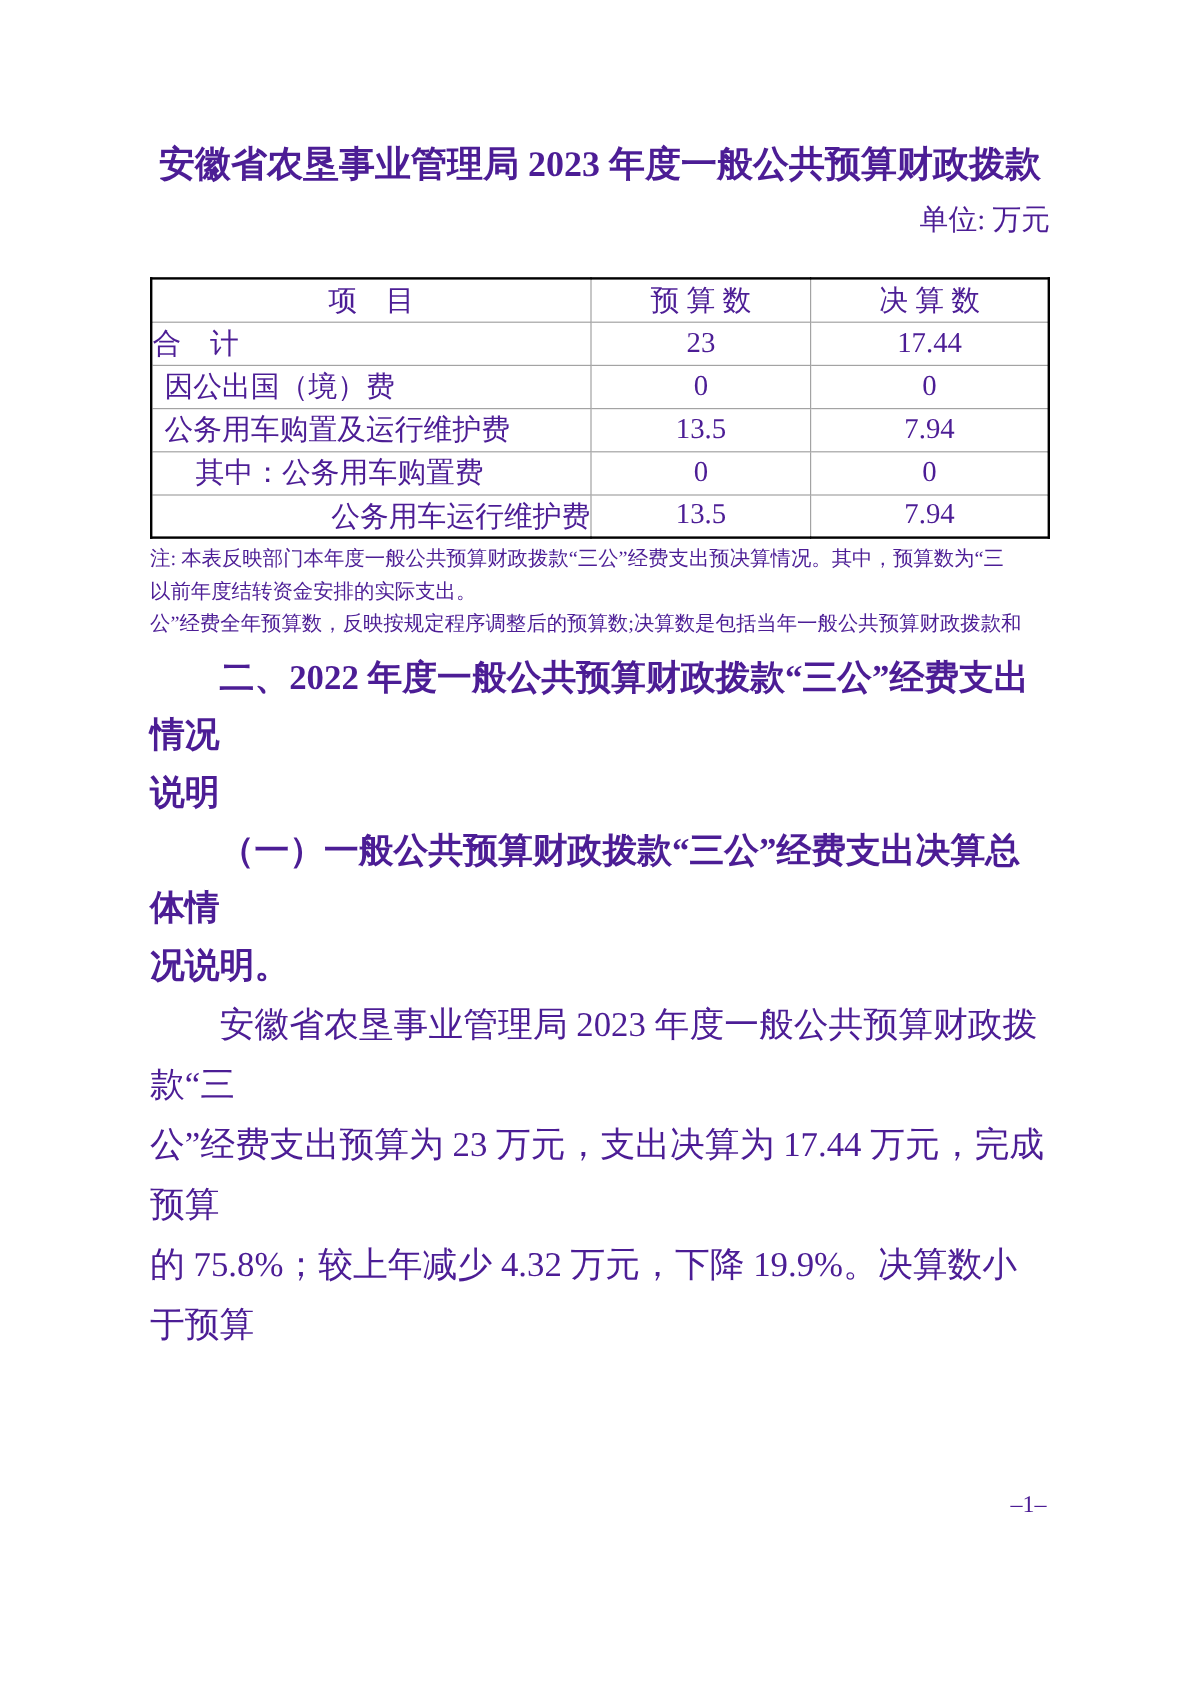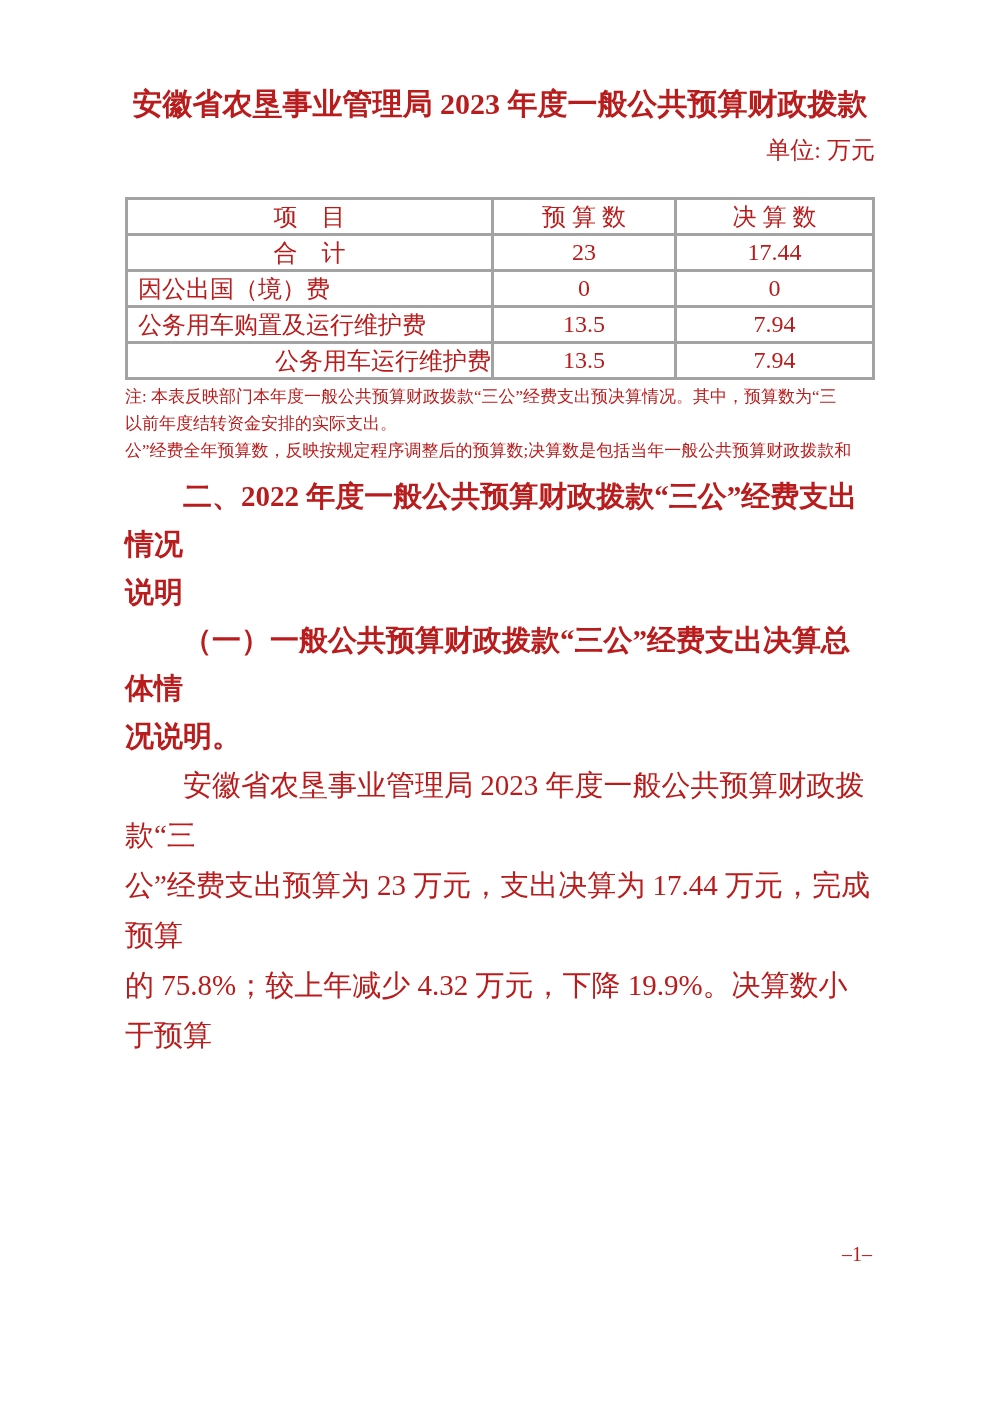--- a/index.html
+++ b/index.html
@@ -2,24 +2,24 @@
 <html><head>
 <meta charset="utf-8">
 <style>
   * { margin: 0; padding: 0; box-sizing: border-box; }
   html, body { background: #e8e8e8; }
   .page {
     width: 1000px;
     height: 1414px;
     margin: 0 auto;
     background: #ffffff;
-    color: #b91c1c;
+    color: #4c1d95;
     position: relative;
     font-family: "Liberation Serif", "DejaVu Serif", serif;
-    padding: 79px 125px 0 125px;
+    padding: 113px 125px 0 125px;
     overflow: hidden;
   }
   .doc-title div {
     font-size: 30px;
     font-weight: bold;
     text-align: center;
     line-height: 50px;
   }
   .section1-heading {
     margin-top: 68px;
@@ -36,30 +36,30 @@
     line-height: 42px;
   }
   table.budget-table {
     border-collapse: collapse;
     width: 750px;
     margin-top: 26px;
     border: 2px solid #000;
   }
   table.budget-table th,
   table.budget-table td {
-    border: 3px solid #a3a3a3;
+    border: 1px solid #a3a3a3;
     font-size: 24px;
     font-weight: normal;
     height: 36px;
     padding: 0;
     vertical-align: middle;
   }
   table.budget-table th { text-align: center; }
   td.num-cell { text-align: center; }
-  td.item-cell.center { text-align: center; }
+  td.item-cell.center { }
   td.item-cell.left { text-align: left; padding-left: 10px; }
   td.item-cell.indent1 { text-align: left; padding-left: 36px; }
   td.item-cell.indent2 { text-align: right; padding-left: 116px; }
   .table-note {
     margin-top: 3px;
     width: 750px;
   }
   .table-note div {
     font-size: 17px;
     line-height: 27px;
@@ -119,20 +119,25 @@
           <td class="item-cell left">因公出国（境）费</td>
           <td class="num-cell">0</td>
           <td class="num-cell">0</td>
         </tr>
         <tr>
           <td class="item-cell left">公务用车购置及运行维护费</td>
           <td class="num-cell">13.5</td>
           <td class="num-cell">7.94</td>
         </tr>
         <tr>
+          <td class="item-cell indent1">其中：公务用车购置费</td>
+          <td class="num-cell">0</td>
+          <td class="num-cell">0</td>
+        </tr>
+        <tr>
           <td class="item-cell indent2">公务用车运行维护费</td>
           <td class="num-cell">13.5</td>
           <td class="num-cell">7.94</td>
         </tr>
       </tbody>
   </table>
 
   <div class="table-note">
       <div>注: 本表反映部门本年度一般公共预算财政拨款“三公”经费支出预决算情况。其中，预算数为“三</div>
       <div>以前年度结转资金安排的实际支出。</div>

